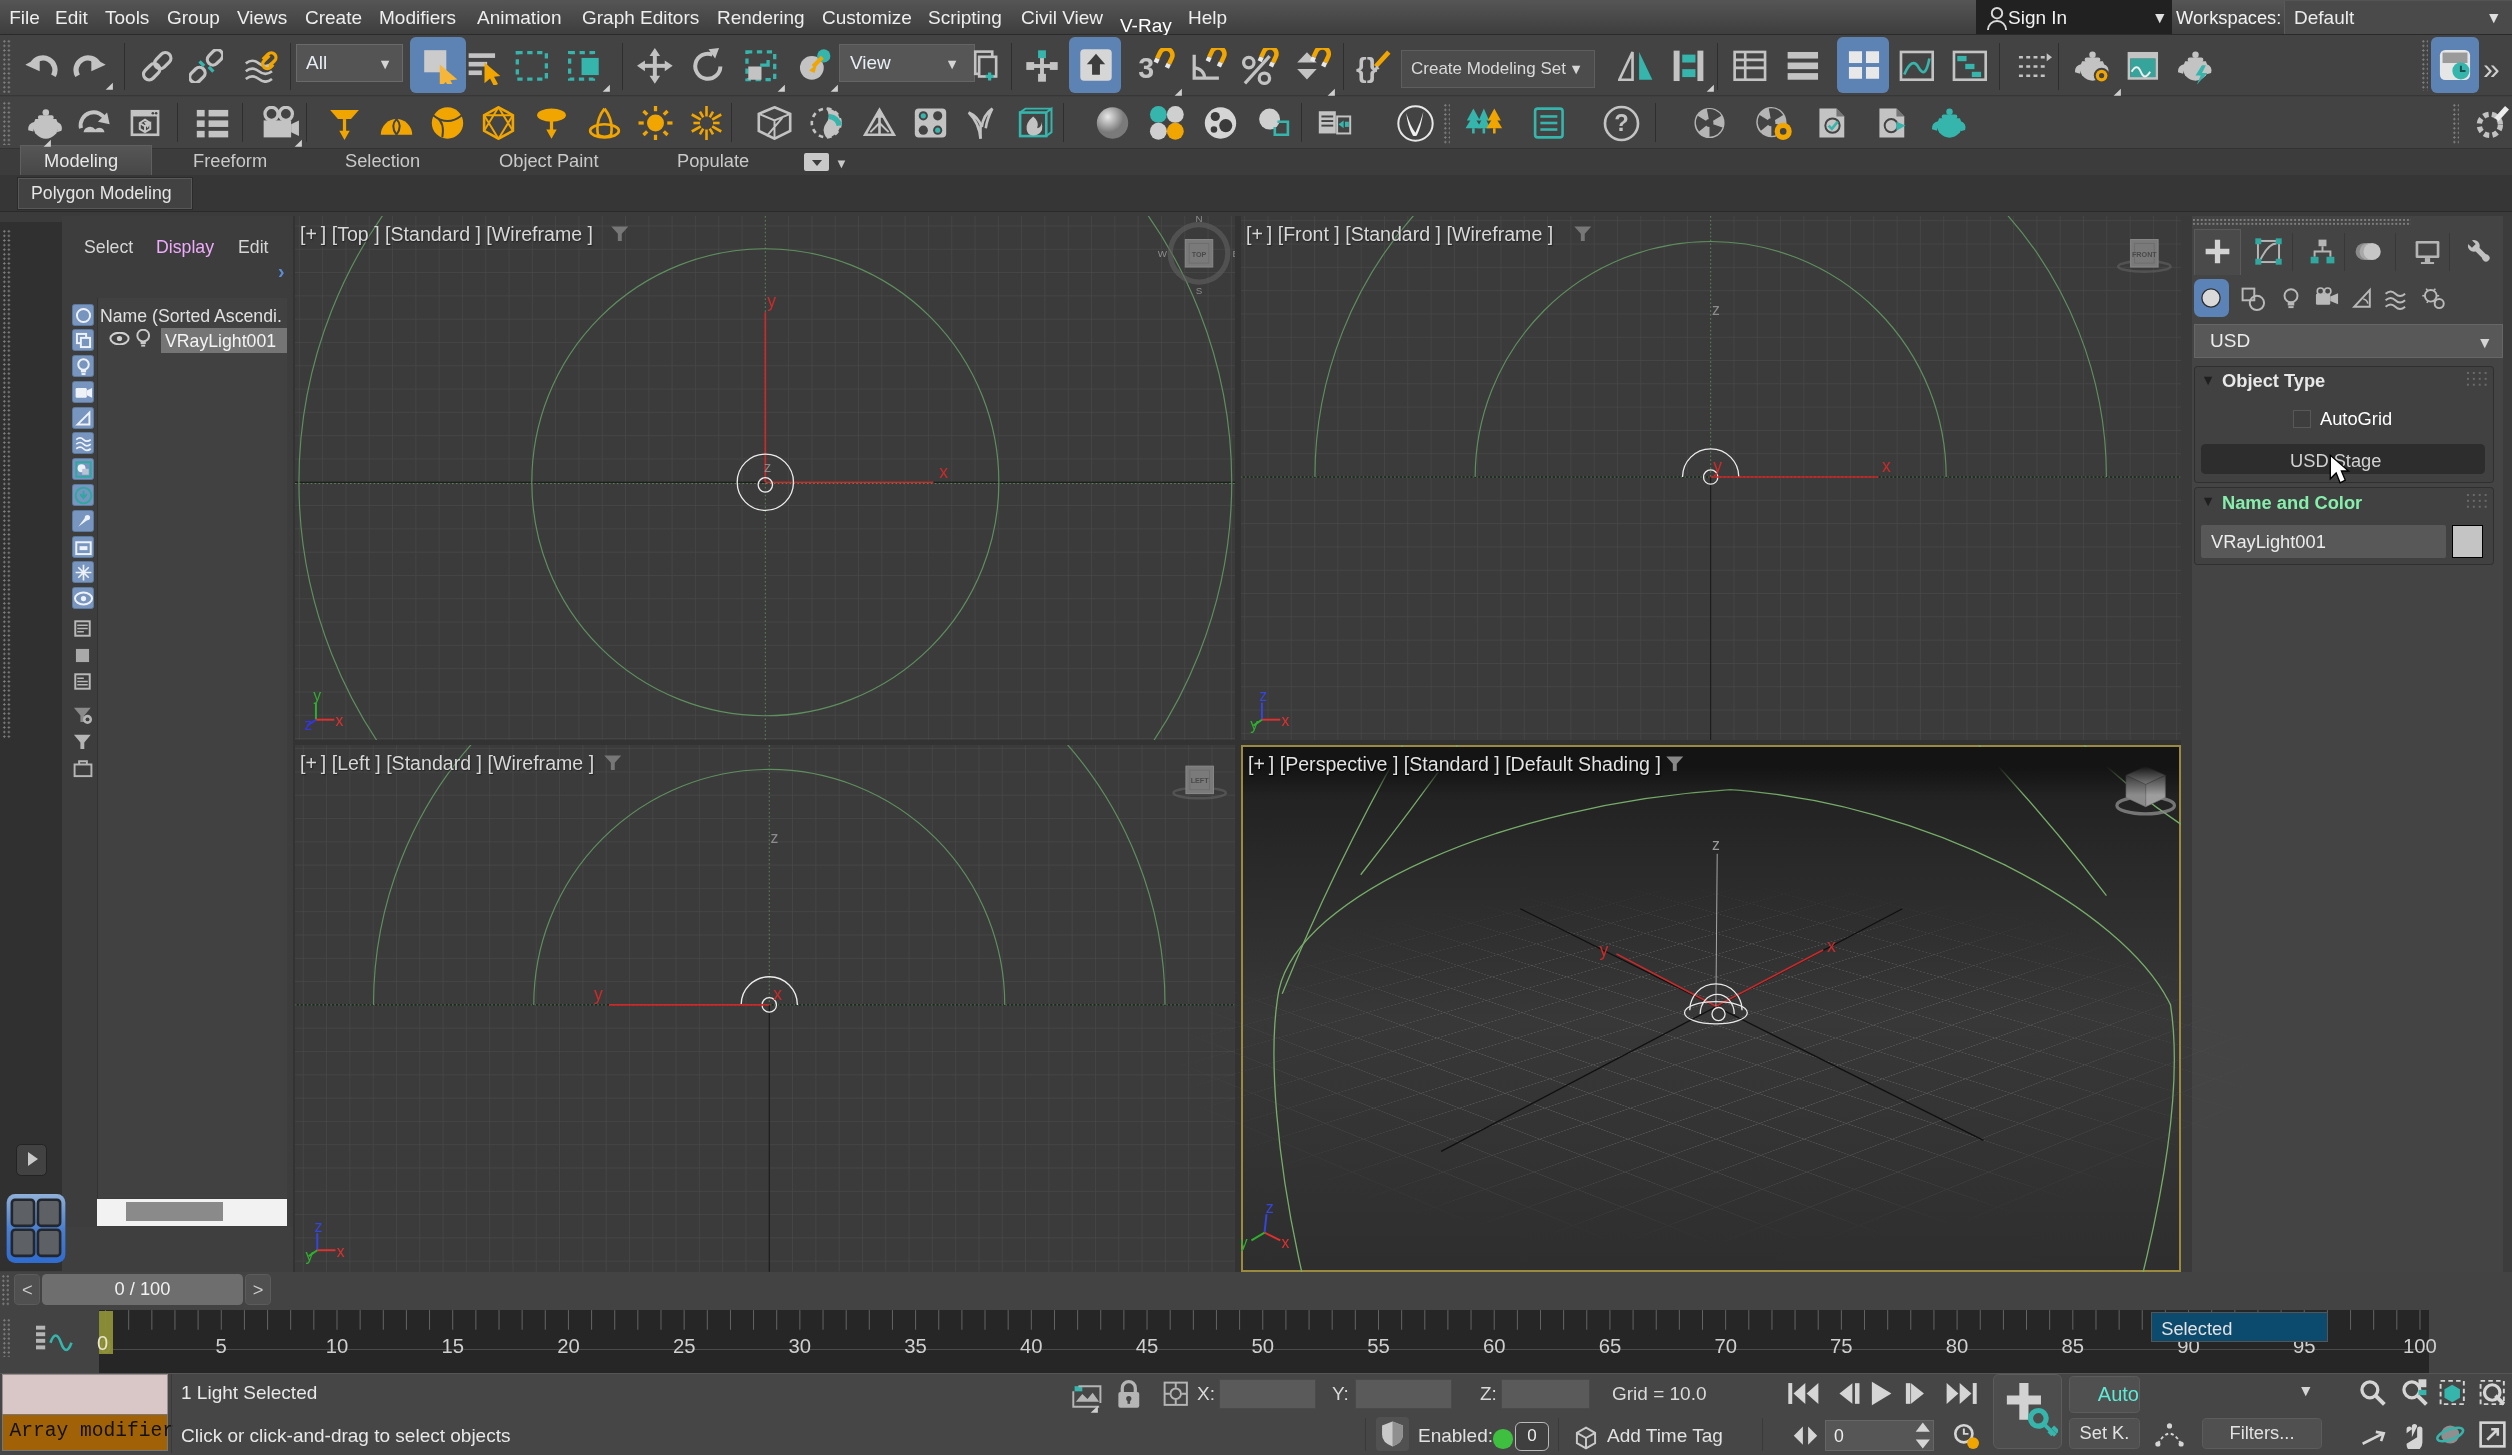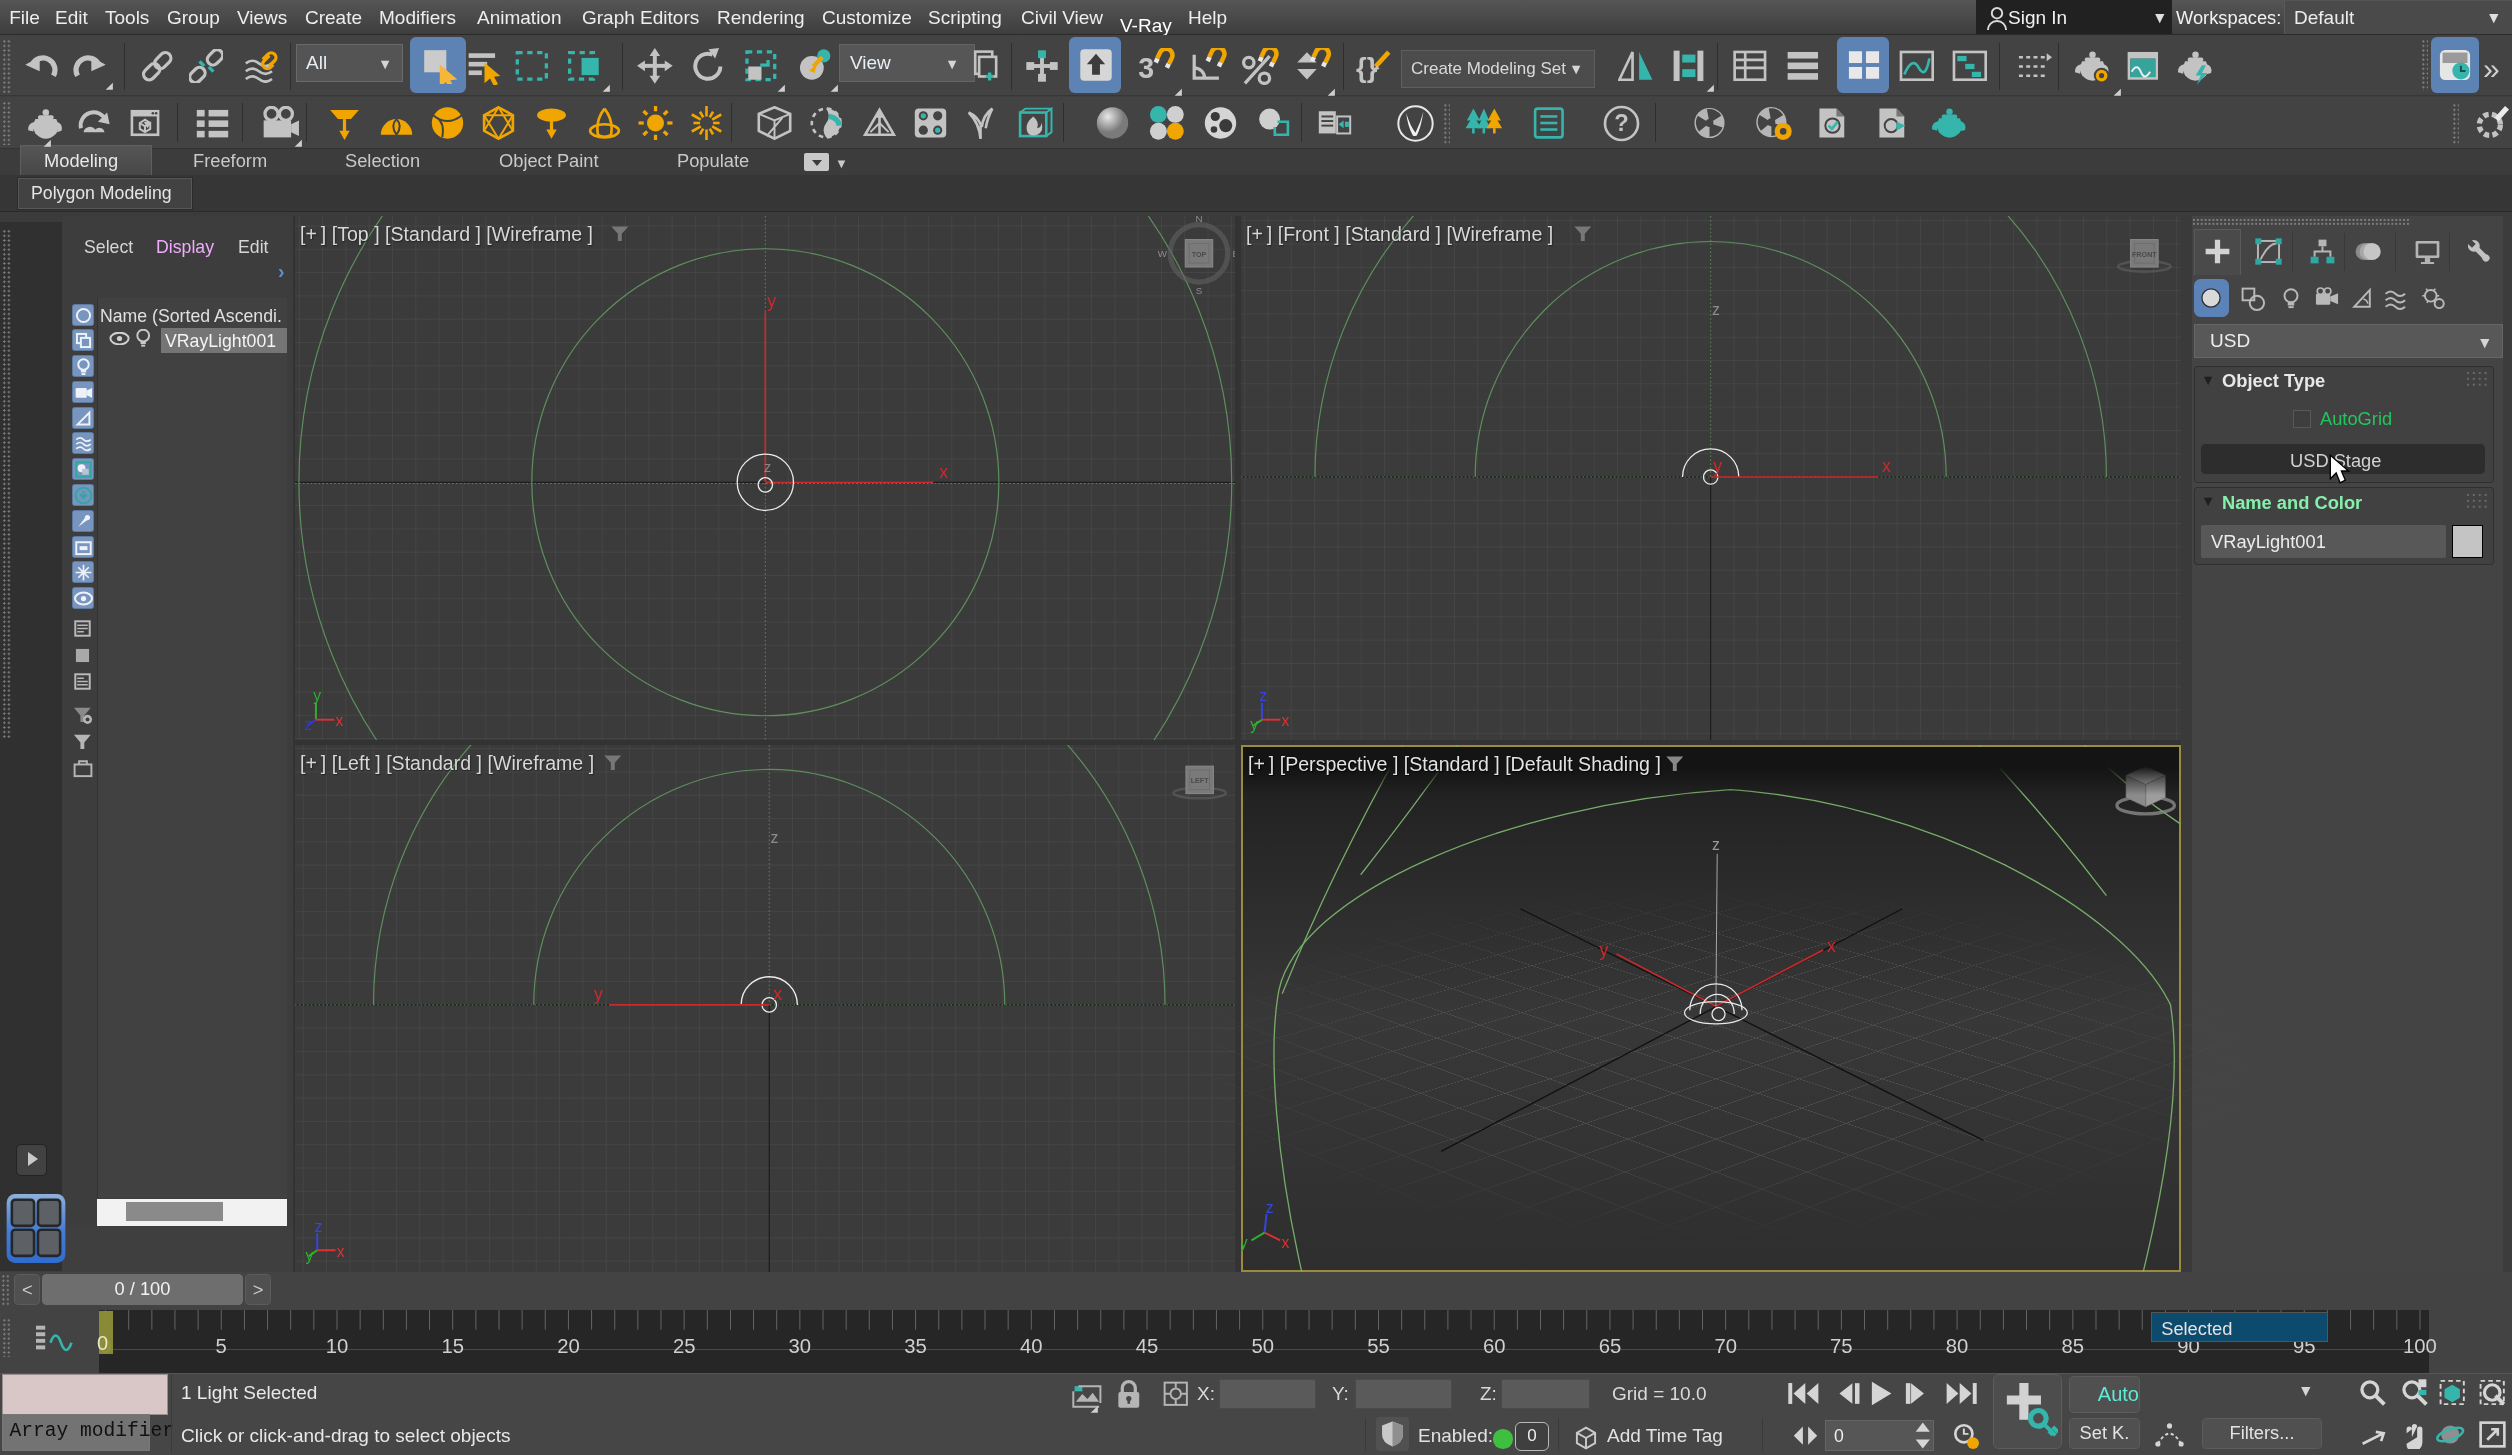--- a/index.html
+++ b/index.html
@@ -1244,21 +1244,21 @@
       </g>
     </svg>
     <div class="abs " style="left:2194px;top:324px;width:309px;height:34px;background:#585858;border:0.7px solid #666;"></div>
     <div class="abs" style="left:2210px;top:330px;font-size:19px;color:#ececec;white-space:nowrap;">USD</div>
     <div class="abs" style="left:2477px;top:334px;font-size:15.7px;color:#d5d5d5;white-space:nowrap;">▼</div>
     <div class="abs " style="left:2194px;top:366px;width:300px;height:117px;background:#414141;border:0.7px solid #2f2f2f;border-radius:3.3px;"></div>
     <div class="abs" style="left:2201px;top:372px;font-size:14.4px;color:#1f1f1f;white-space:nowrap;">▼</div>
     <div class="abs" style="left:2222px;top:370px;font-size:18.3px;color:#e8e8e8;white-space:nowrap;font-weight:bold;">Object Type</div>
     <div class="abs gripdots" style="left:2465px;top:370px;width:23.6px;height:17px;"></div>
     <div class="abs " style="left:2293px;top:410px;width:17.7px;height:17.7px;background:#3e3e3e;border:0.7px solid #585858;"></div>
-    <div class="abs" style="left:2320px;top:408px;font-size:18.3px;color:#22c55e;white-space:nowrap;text-align:right;">AutoGrid</div>
+    <div class="abs" style="left:2320px;top:408px;font-size:18.3px;color:#ffffff;white-space:nowrap;text-align:right;">AutoGrid</div>
     <div class="abs " style="left:2201px;top:444px;width:284px;height:30px;background:#2d2d2d;border-radius:4.6px;"></div>
     <div class="abs" style="left:2290px;top:450px;font-size:18.3px;color:#d2d2d2;white-space:nowrap;">USD Stage</div>
     <svg width="30" height="34" viewBox="0 0 46 52" style="position:absolute;left:2329px;top:454px;">
       <polygon points="2,2 2,38 11,29 17,44 25,40 19,26 30,26" fill="#fff" stroke="#000" stroke-width="2"></polygon>
     </svg>
     <div class="abs " style="left:2194px;top:487px;width:300px;height:78px;background:#414141;border:0.7px solid #2f2f2f;border-radius:3.3px;"></div>
     <div class="abs" style="left:2201px;top:493px;font-size:14.4px;color:#1f1f1f;white-space:nowrap;">▼</div>
     <div class="abs" style="left:2222px;top:492px;font-size:18.3px;color:#86efac;white-space:nowrap;font-weight:bold;">Name and Color</div>
     <div class="abs gripdots" style="left:2465px;top:492px;width:23.6px;height:17px;"></div>
     <div class="abs " style="left:2201px;top:525px;width:245px;height:33px;background:#585858;border-radius:2px;"></div>
@@ -1410,21 +1410,21 @@
       <text x="2840.4" y="66" font-size="31" fill="#cfcfcf" text-anchor="middle">80</text>
       <text x="3017.3" y="66" font-size="31" fill="#cfcfcf" text-anchor="middle">85</text>
       <text x="3194.2" y="66" font-size="31" fill="#cfcfcf" text-anchor="middle">90</text>
       <text x="3371.1" y="66" font-size="31" fill="#cfcfcf" text-anchor="middle">95</text>
       <text x="3548.0" y="66" font-size="31" fill="#cfcfcf" text-anchor="middle">100</text>
     </svg>
     <div class="abs " style="left:99px;top:1311px;width:13.7px;height:43px;background:#8d8f37;opacity:0.95;"></div>
     <div class="abs" style="left:97px;top:1332px;font-size:20px;color:#e8e8c8;white-space:nowrap;">0</div>
     <div class="abs " style="left:0px;top:1373px;width:2512px;height:82px;background:#464646;border-top:0.7px solid #555;"></div>
     <div class="abs " style="left:2px;top:1374px;width:166px;height:41px;background:#d9c7c7;border:0.7px solid #9a8f8f;"></div>
-    <div class="abs " style="left:2px;top:1414px;width:148px;height:37px;background:#737373;border:0.7px solid #777;">
+    <div class="abs " style="left:2px;top:1414px;width:166px;height:37px;background:#a16207;border:0.7px solid #777;">
       <div style="font-family:'Liberation Mono',monospace;font-size:19.6px;color:#111;margin:5.2px 0 0 6.5px;white-space:nowrap">Array modifier</div>
     </div>
     <div class="abs " style="left:171px;top:1374px;width:1.3px;height:79px;background:#3a3a3a;"></div>
     <div class="abs" style="left:181px;top:1382px;font-size:19px;color:#e8e8e8;white-space:nowrap;">1 Light Selected</div>
     <div class="abs" style="left:181px;top:1425px;font-size:19px;color:#e8e8e8;white-space:nowrap;">Click or click-and-drag to select objects</div>
     <svg width="31" height="29" viewBox="0 0 48 44" style="position:absolute;left:1072px;top:1382px;">
       <path d="M6 30 l10 -12 8 8 8 -10 10 14 z" fill="#b5b5b5"></path>
       <rect x="4" y="6" width="12 " height="8" fill="#35b5ac"></rect>
       <path d="M2 14 v24 h40" fill="none" stroke="#b5b5b5" stroke-width="3"></path>
       <path d="M10 6 h34 v26" fill="none" stroke="#b5b5b5" stroke-width="3"></path>

